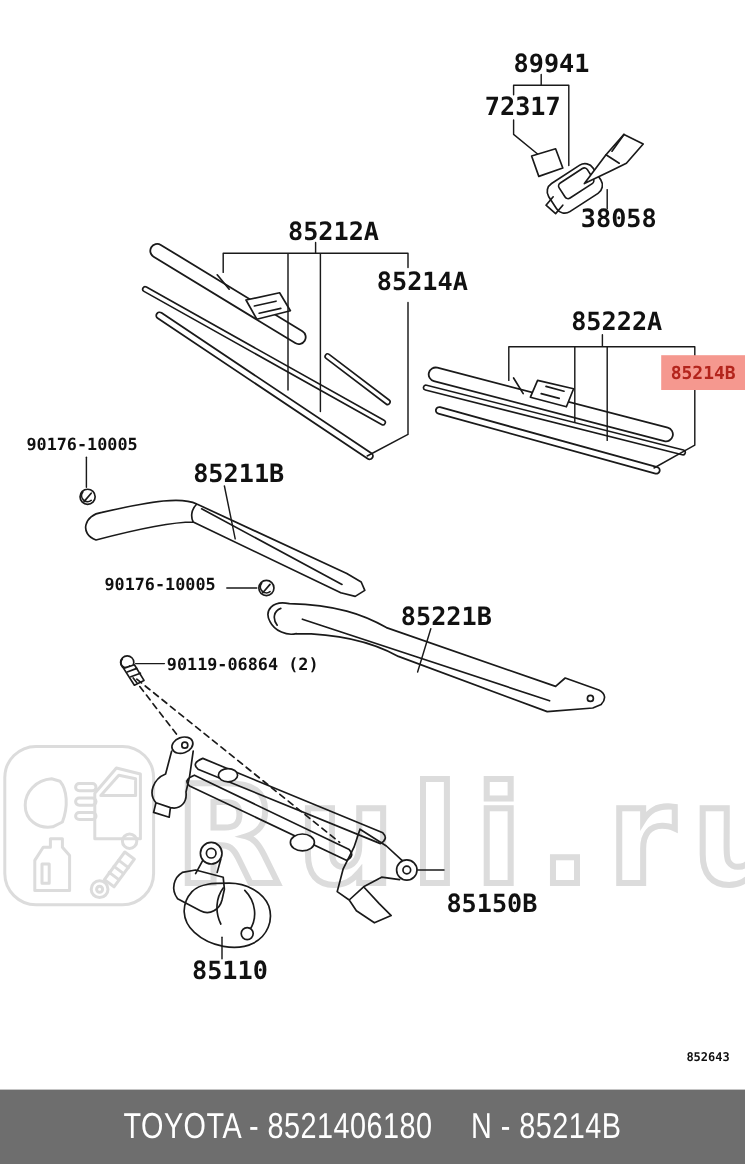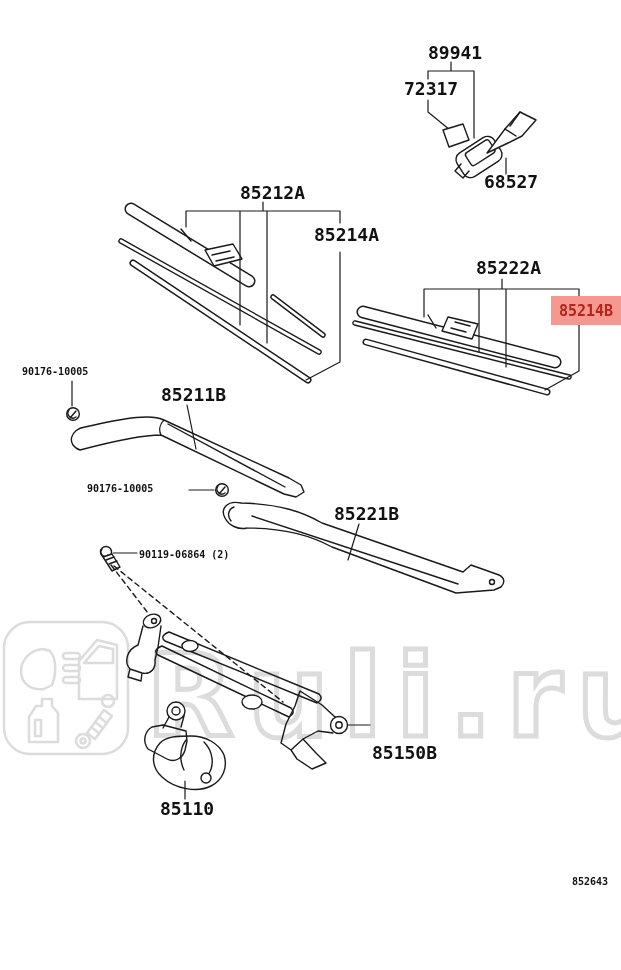--- a/index.html
+++ b/index.html
@@ -15,23 +15,23 @@
     -webkit-text-stroke:5px var(--wm-color,#dcdcdc);
     white-space:nowrap;z-index:1;
   }
 
   svg.art{position:absolute;left:0;top:0;z-index:2;}
 
   
   .plabel{
     position:absolute;z-index:3;
     font-family:"DejaVu Sans Mono",monospace;font-weight:700;
-    font-size:18px;line-height:18px;color:#111111;white-space:nowrap;
-  }
-  .plabel.small{font-size:10px;line-height:15px;}
+    font-size:21px;line-height:18px;color:#111111;white-space:nowrap;
+  }
+  .plabel.small{font-size:14px;line-height:15px;}
   .hl-box{
     position:absolute;left:551px;top:296px;width:70px;height:29px;z-index:3;
     background:var(--hl-bg,#f5988f);color:var(--hl-text,#b3241c);
     display:flex;align-items:center;justify-content:center;
     font-family:"DejaVu Sans Mono",monospace;font-weight:700;font-size:15px;
   }
   .sheet-num{
     position:absolute;left:572px;top:876px;z-index:3;
     font-family:"DejaVu Sans Mono",monospace;font-weight:700;font-size:10px;color:#111;
   }
@@ -204,29 +204,35 @@
         <path fill="#fff" d="M103,557 L112,554 L120,567 L112,571 Z"></path>
         <path d="M106,560 L114,557 M109,564 L117,561"></path>
         <path stroke-width="1.2" d="M113,553 H137"></path>
         <path stroke-dasharray="5,4" d="M111,565 L148,613 M114,566 L283,702"></path>
       </g>
     </g>
   </svg>
 
   <div class="plabel" style="left:428px;top:44px">89941</div>
   <div class="plabel" style="left:404px;top:80px">72317</div>
-  <div class="plabel" style="left:484px;top:173px">68527</div>
+  <div class="plabel" style="left:484px;top:173px">38058</div>
   <div class="plabel" style="left:240px;top:184px">85212A</div>
   <div class="plabel" style="left:314px;top:226px">85214A</div>
   <div class="plabel" style="left:476px;top:259px">85222A</div>
   <div class="hl-box">85214B</div>
   <div class="plabel small" style="left:22px;top:364px">90176-10005</div>
   <div class="plabel" style="left:161px;top:386px">85211B</div>
   <div class="plabel small" style="left:87px;top:481px">90176-10005</div>
   <div class="plabel" style="left:334px;top:505px">85221B</div>
   <div class="plabel small" style="left:139px;top:547px">90119-06864 (2)</div>
   <div class="plabel" style="left:372px;top:744px">85150B</div>
   <div class="plabel" style="left:160px;top:800px">85110</div>
 
   <div class="sheet-num">852643</div>
 
+  <div class="footer">
+    <div class="footer-inner">
+      <span>TOYOTA - 8521406180</span>
+      <span>N - 85214B</span>
+    </div>
+  </div>
 
 </div>
 
 </body></html>

